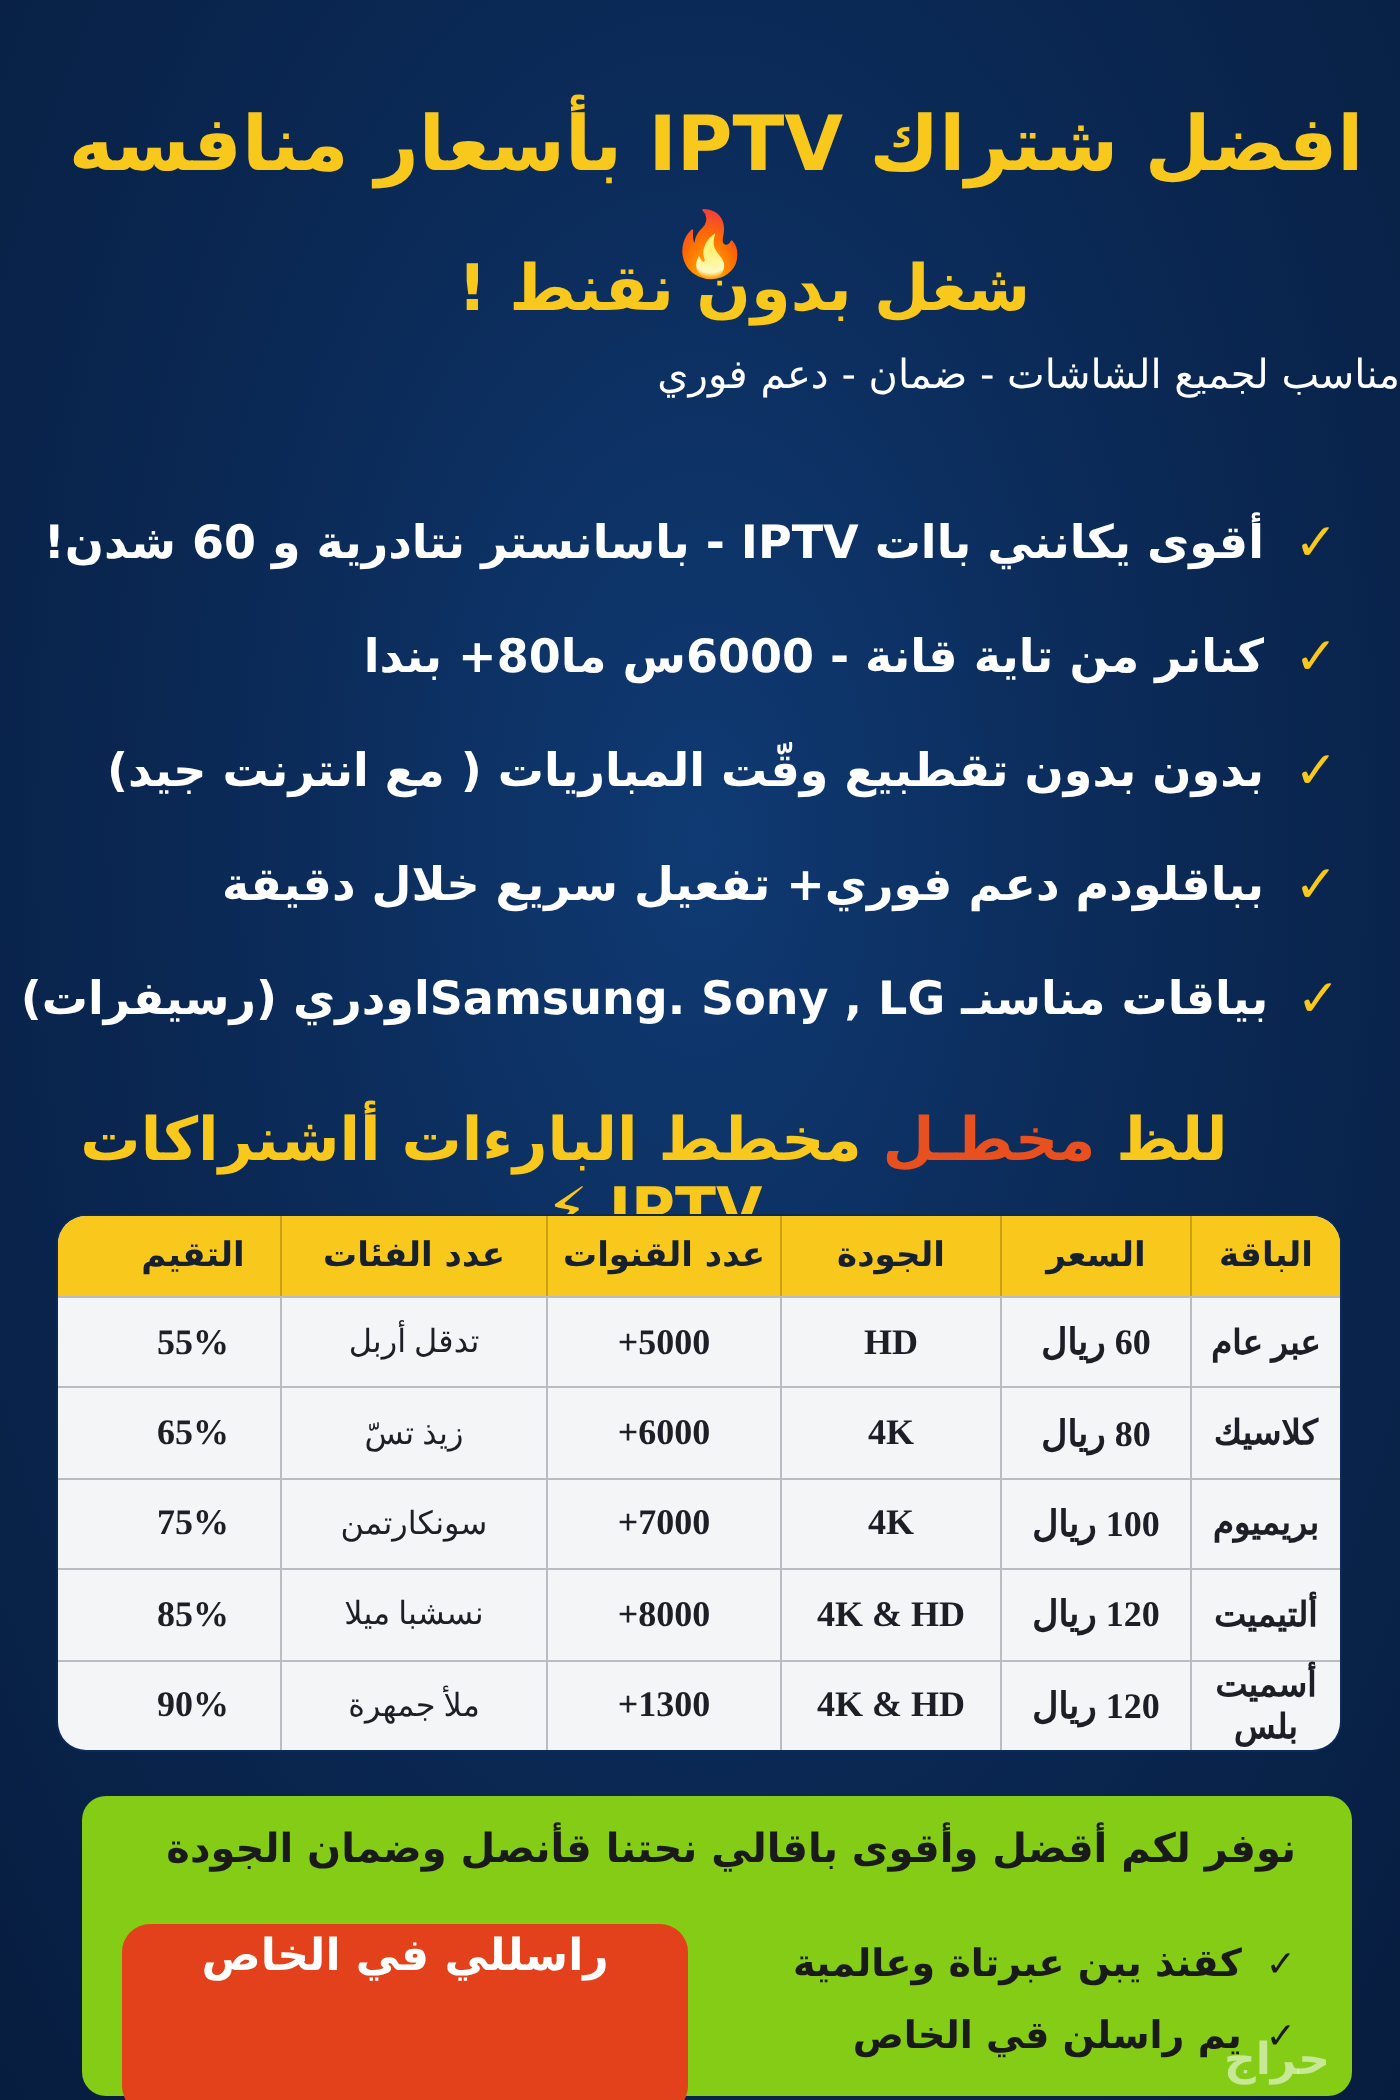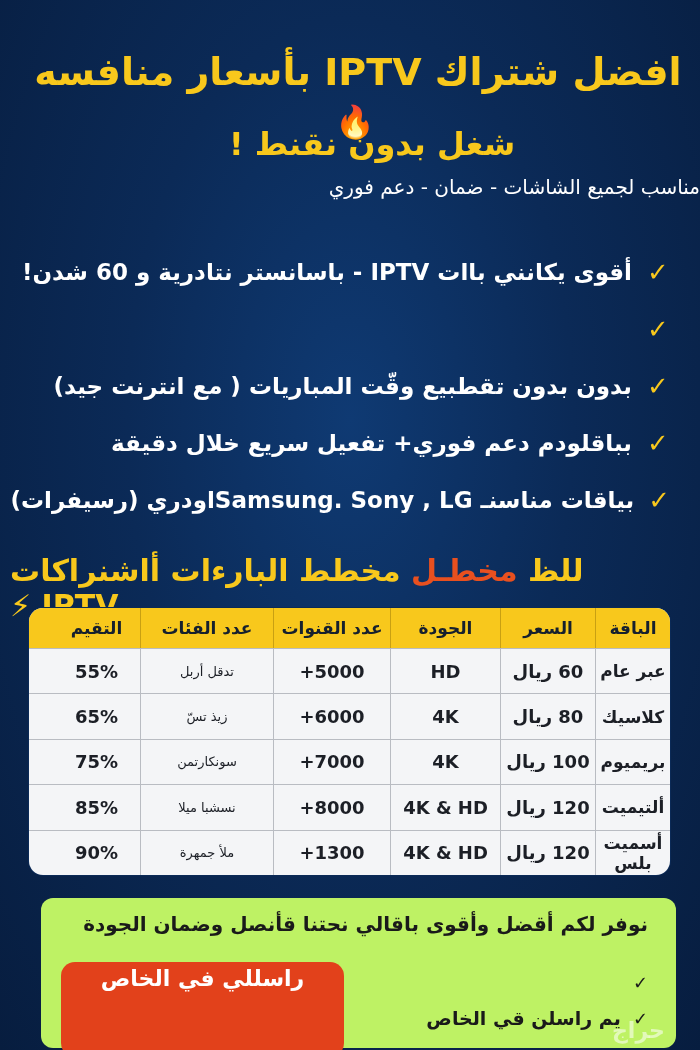--- a/index.html
+++ b/index.html
@@ -28,44 +28,44 @@
   .features {
     position: absolute; top: 243px; right: 30px; width: 650px; list-style: none;
   }
   .features li {
     display: flex; flex-direction: row-reverse; align-items: center; justify-content: flex-start;
     height: 57px; font-size: 23px; font-weight: bold; color: #fff; white-space: nowrap;
   }
   .features .check { color: #f8c81c; font-size: 26px; margin-left: 14px; width: 24px; text-align: center; }
   .features .ftext { direction: rtl; }
   .table-title {
-    position: absolute; top: 553px; left: 0; width: 644px; text-align: left;
+    position: absolute; top: 553px; left: 0; width: 644px; text-align: center;
     font-weight: bold; font-size: 30px; color: #f8c81c; padding-left: 10px;
   }
   .table-title .accent { color: #e8501f; }
   .plan-table {
     position: absolute; top: 608px; left: 29px; width: 641px; height: 267px;
     border-collapse: separate; border-spacing: 0; border-radius: 14px; overflow: hidden;
     background: #f4f5f7; direction: rtl;
     box-shadow: 0 0 0 1px #0b2a57;
   }
   .plan-table th {
     background: #f8c81c; color: #16202e; font-weight: bold; font-size: 17px;
     height: 40px; border-left: 1px solid #c9a012; text-align: center;
   }
   .plan-table td {
     color: #1c1f26; font-size: 18px; font-weight: bold; height: 45px;
-    text-align: center; border-top: 1px solid #b9bcc2; border-left: 1px solid #b9bcc2;
+    text-align: center; border-top: 1px solid #b9bcc2; border-left: 1px solid #b9bcc2; font-family: Liberation Serif, serif;
   }
   .plan-table th:last-child, .plan-table td:last-child { border-left: none; padding-left: 24px; }
   .plan-table td.name { font-size: 17px; }
-  .plan-table td.feat { font-weight: normal; font-size: 13px; }
+  .plan-table td.feat { font-weight: normal; font-size: 16px; }
   .offer {
     position: absolute; top: 898px; left: 41px; width: 635px; height: 150px;
-    background: #bef264; border-radius: 12px;
+    background: #84cc16; border-radius: 12px;
   }
   .offer-title {
     position: absolute; top: 14px; right: 28px; font-weight: bold; font-size: 20px;
     color: #1a1a1a; direction: rtl; white-space: nowrap;
   }
   .offer-points { position: absolute; top: 66px; right: 28px; list-style: none; }
   .offer-points li {
     display: flex; flex-direction: row-reverse; align-items: center; height: 36px;
     font-size: 19px; font-weight: bold; color: #1a1a1a; white-space: nowrap;
   }
@@ -94,20 +94,21 @@
 
 <div class="tagline rtl">مناسب لجميع الشاشات - ضمان - دعم فوري</div>
 
 <ul class="features">
   <li>
     <span class="check">✓</span>
     <span class="ftext">أقوى يكانني باات IPTV - باسانستر نتادرية و 60 شدن!</span>
   </li>
   <li>
     <span class="check">✓</span>
+    <span class="ftext">كنانر من تاية قانة - 6000س ما80+ بندا</span>
   </li>
   <li>
     <span class="check">✓</span>
     <span class="ftext">بدون بدون تقطبيع وقّت المباريات ( مع انترنت جيد)</span>
   </li>
   <li>
     <span class="check">✓</span>
     <span class="ftext">بباقلودم دعم فوري+ تفعيل سريع خلال دقيقة</span>
   </li>
   <li>
@@ -173,20 +174,21 @@
       <td>90%</td>
     </tr>
   </tbody>
 </table>
 
 <div class="offer">
   <div class="offer-title">نوفر لكم أقضل وأقوى باقالي نحتنا قأنصل وضمان الجودة</div>
   <ul class="offer-points">
     <li>
       <span class="tick">✓</span>
+      <span class="ptext">كقنذ يبن عبرتاة وعالمية</span>
     </li>
     <li>
       <span class="tick">✓</span>
       <span class="ptext">يم راسلن قي الخاص</span>
     </li>
   </ul>
 </div>
 
 <div class="contact">
   <span class="cta">راسللي في الخاص</span>

